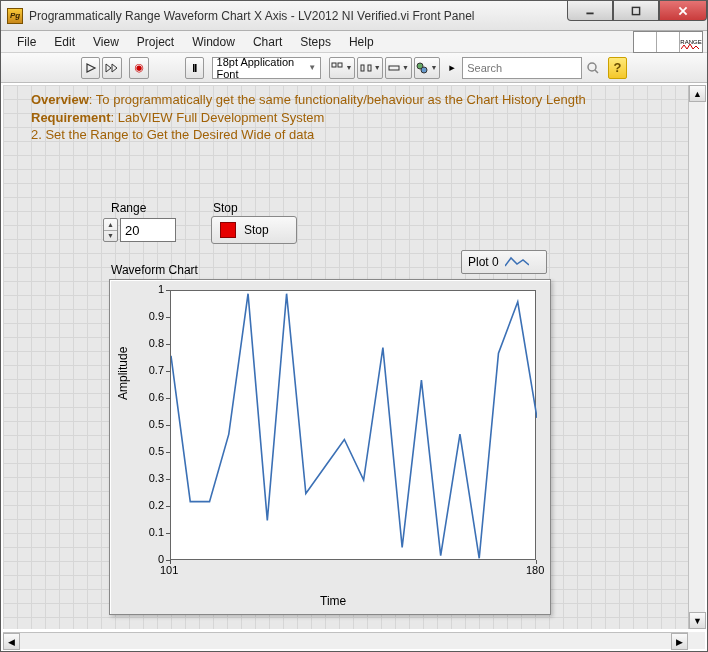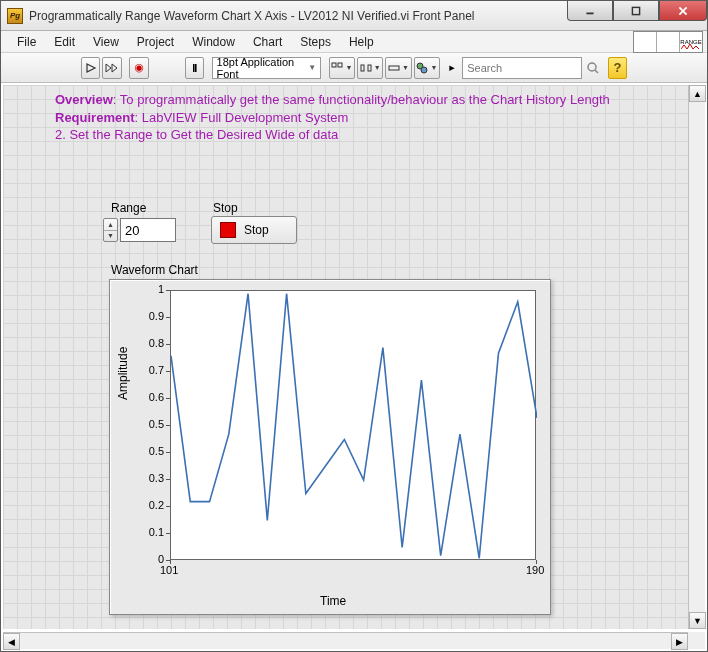--- a/index.html
+++ b/index.html
@@ -45,21 +45,21 @@
 }
 .scroll-v { position:absolute; top:84px; right:2px; bottom:22px; width:17px; background:#efefef; border-left:1px solid #c0c0c0;}
 .scroll-v .arrow, .scroll-h .arrow { width:17px; height:17px; background:linear-gradient(#fafafa,#dedede); border:1px solid #b0b0b0; display:flex; align-items:center; justify-content:center; font-size:9px; position:absolute;}
 .scroll-v .arrow.up{top:0;}
 .scroll-v .arrow.down{bottom:0;}
 .scroll-h { position:absolute; left:2px; right:19px; bottom:2px; height:17px; background:#efefef; border-top:1px solid #c0c0c0;}
 .scroll-h .arrow.left{left:0;}
 .scroll-h .arrow.right{right:0;}
 .corner { position:absolute; right:2px; bottom:2px; width:17px; height:17px; background:#efefef;}
 
-.content-text { position:absolute; top:6px; left:52px; right:30px; font-size:13px; color:#a21caf; line-height:1.35;}
+.content-text { position:absolute; top:6px; left:28px; right:30px; font-size:13px; color:#a16207; line-height:1.35;}
 .content-text b { font-weight:bold;}
 
 .range-label, .stop-label { font-size:12px; position:absolute;}
 .range-label { top:116px; left:108px;}
 .stop-label { top:116px; left:210px;}
 
 .range-ctrl { position:absolute; top:133px; left:100px; display:flex; align-items:center; gap:2px;}
 .spinner { width:15px; height:24px; border:1px solid #888; background:linear-gradient(#fafafa,#e5e5e5); display:flex; flex-direction:column; border-radius:2px;}
 .spinner div{flex:1; display:flex; align-items:center; justify-content:center; font-size:7px; color:#444;}
 .spinner div:first-child{border-bottom:1px solid #aaa;}
@@ -214,20 +214,26 @@
           <div>▼</div>
         </div>
       <input class="range-input" value="20" style="">
     </div>
 
     <div class="stop-btn">
       <div class="stop-sq"></div>
       <span>Stop</span>
     </div>
 
+    <div class="plot-legend">
+      <span>Plot 0</span>
+      <svg>
+          <polyline points="0,10 6,2 12,8 18,4 24,9" stroke="#3b70b5" fill="none" stroke-width="1.5"></polyline>
+        </svg>
+    </div>
 
     <div class="chart-label">Waveform Chart</div>
 
     <div class="chart-frame">
       <div class="ylabel">Amplitude</div>
       <div class="xlabel">Time</div>
       <div class="plot-area">
         <svg class="plot-svg" id="plot-svg" width="366" height="270">
             <polyline points="0,64.80000000000001 19.263157894736842,210.6 38.526315789473685,210.6 57.78947368421052,143.10000000000002 77.05263157894737,2.6999999999999886 96.3157894736842,229.5 115.57894736842104,2.6999999999999886 134.8421052631579,202.5 154.10526315789474,175.5 173.36842105263156,148.5 192.6315789473684,189 211.89473684210526,56.69999999999999 231.15789473684208,256.5 250.42105263157896,89.1 269.6842105263158,264.6 288.94736842105266,143.10000000000002 308.2105263157895,267.3 327.4736842105263,62.099999999999994 346.7368421052631,10.800000000000011 366,126.9 373.7052631578948,81" fill="none" stroke="#3b70b5" stroke-width="1.6"></polyline>
           </svg>
@@ -252,21 +258,21 @@
           <div class="ytick" style="top: 57px; left: 24px;">0.8</div>
           <div class="ytick-line" style="top: 64px;"></div>
           <div class="ytick" style="top: 30px; left: 24px;">0.9</div>
           <div class="ytick-line" style="top: 37px;"></div>
           <div class="ytick" style="top: 3px; left: 24px;">1</div>
           <div class="ytick-line" style="top: 10px;"></div>
         </div>
       <div id="xticks-container">
           <div class="xtick" style="left: 50px;">101</div>
           <div class="xtick-line" style="left: 60px;"></div>
-          <div class="xtick" style="left: 416px;">190</div>
+          <div class="xtick" style="left: 416px;">180</div>
           <div class="xtick-line" style="left: 426px;"></div>
         </div>
     </div>
   </div>
 
   <div class="scroll-v">
     <div class="arrow up">▲</div>
     <div class="arrow down">▼</div>
   </div>
   <div class="scroll-h">

